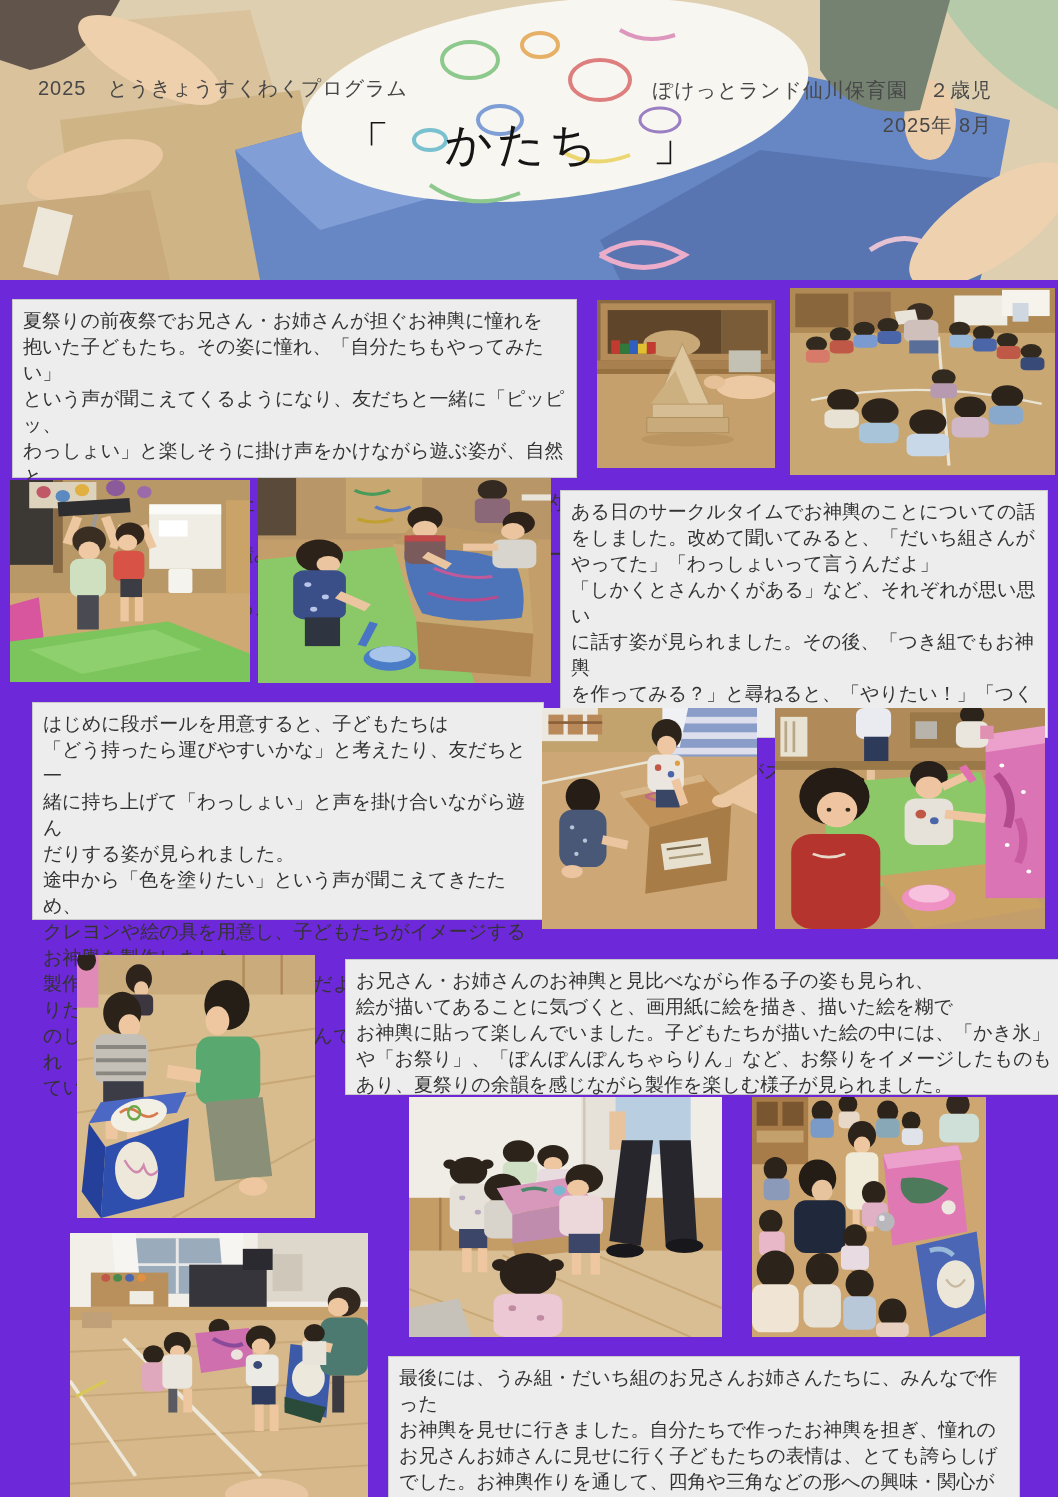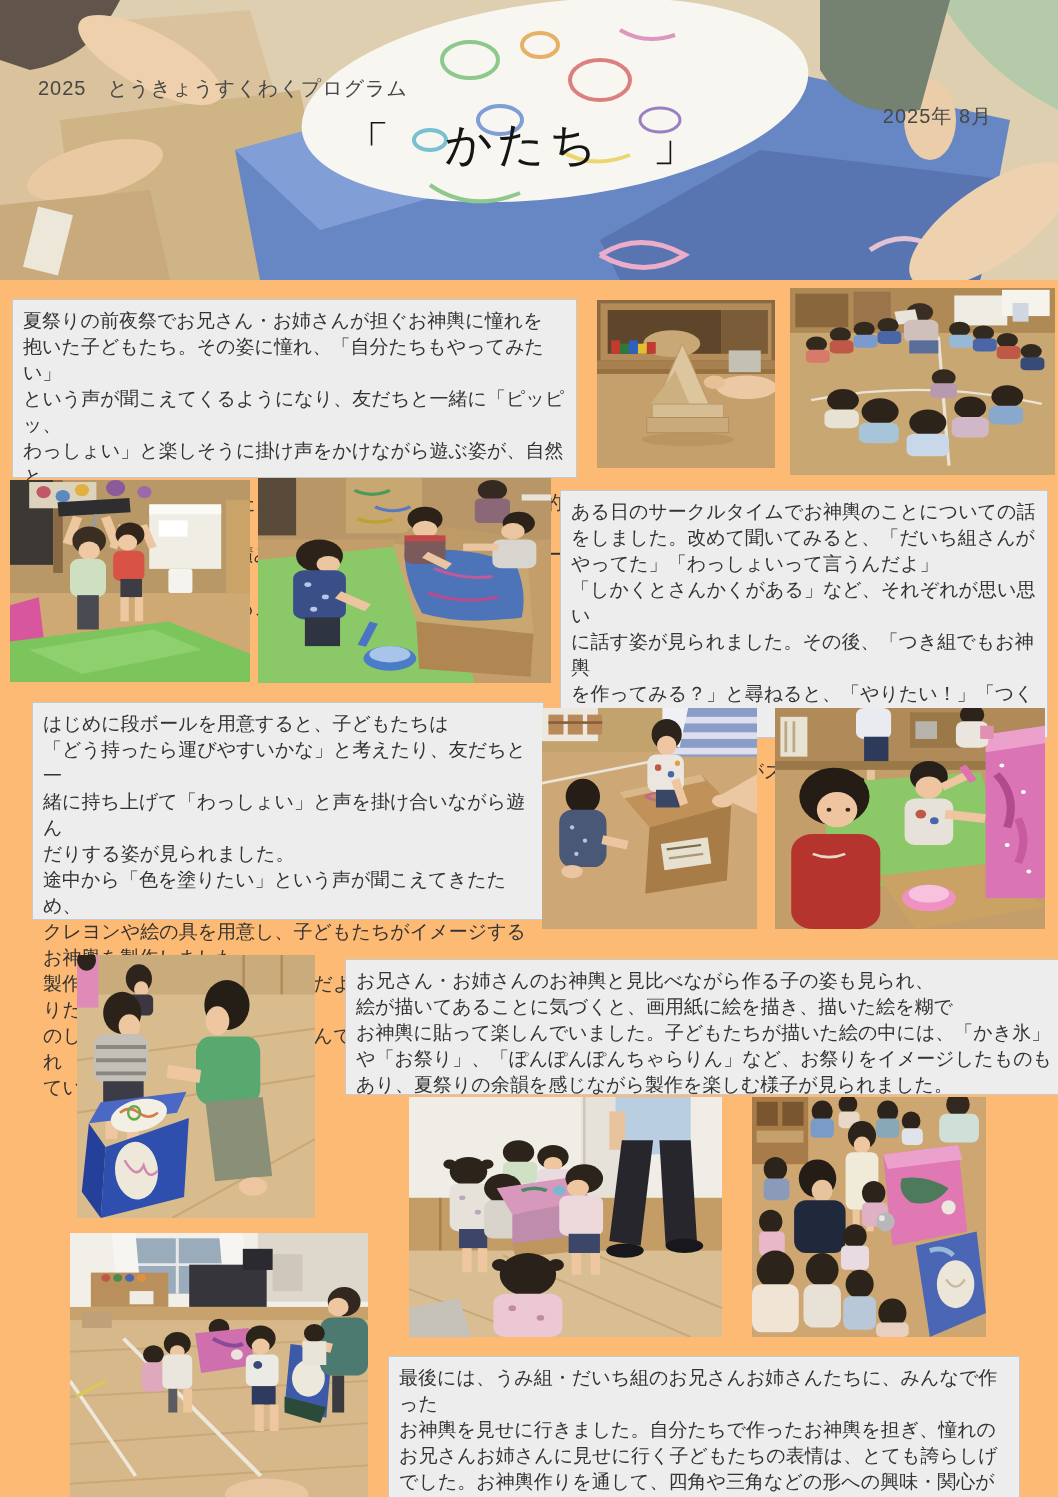--- a/index.html
+++ b/index.html
@@ -1,16 +1,16 @@
 <!DOCTYPE html>
 <html lang="ja"><head>
 <meta charset="utf-8">
 <style>
   html,body{margin:0;padding:0;background:#fff;}
-  #page{position:relative;width:1058px;height:1497px;background:#fdba74;overflow:hidden;
+  #page{position:relative;width:1058px;height:1497px;background:#6d28d9;overflow:hidden;
         font-family:"Liberation Sans","DejaVu Sans",sans-serif;}
   .abs{position:absolute;}
   .photo{overflow:hidden;background:#d8c8a8;}
   .photo svg{display:block;width:100%;height:100%;}
   .textblock{background:#ededed;border:1px solid #c9c9c9;color:#333;
              font-size:19px;line-height:26px;padding:8px 10px;
              white-space:pre-line;box-sizing:border-box;letter-spacing:0px;margin-top:8px;}
   .htext{color:#474747;font-size:20px;letter-spacing:1px;white-space:nowrap;}
   .title{left:0;right:12px;text-align:center;font-family:Liberation Serif, serif;
          font-size:47px;color:#151515;letter-spacing:4px;}
@@ -47,21 +47,22 @@
       <ellipse cx="660" cy="120" rx="20" ry="12" fill="none" stroke="#8a6ab8" stroke-width="3"></ellipse>
       <path d="M600,255 q40,-25 85,0 q-40,25 -85,0" fill="none" stroke="#e8a0c0" stroke-width="5"></path>
       <path d="M870,250 q30,-20 60,-5" stroke="#e0b8cc" stroke-width="5" fill="none"></path>
       <ellipse cx="990" cy="225" rx="95" ry="38" fill="#eccaa2" transform="rotate(-35 990 225)"></ellipse>
       <ellipse cx="930" cy="120" rx="26" ry="40" fill="#e8c59c"></ellipse>
       <path d="M940,0 L1058,0 L1058,110 Q980,70 940,0 Z" fill="#a9c29a"></path>
       <path d="M820,0 h130 l-30,110 q-70,10 -100,-40 Z" fill="#5f6e5a"></path>
       <rect width="1058" height="280" fill="#ffffff" opacity="0.14"></rect>
     </svg>
     <div class="abs htext" style="left:38px;top:75px">2025　とうきょうすくわくプログラム</div>
-    <div class="abs htext" style="right:66px;top:103px">2025年 8月</div>
+    <div class="abs htext" style="right:66px;top:77px">ぽけっとランド仙川保育園　２歳児</div>
+    <div class="abs htext" style="right:66px;top:112px">2025年 8月</div>
     <div class="abs title" style="top:113px">「　かたち　」</div>
   </div>
 
   <div class="abs textblock" style="left:12px;top:291px;width:565px;height:179px">夏祭りの前夜祭でお兄さん・お姉さんが担ぐお神輿に憧れを
 抱いた子どもたち。その姿に憧れ、「自分たちもやってみたい」
 という声が聞こえてくるようになり、友だちと一緒に「ピッピッ、
 わっしょい」と楽しそうに掛け声をかけながら遊ぶ姿が、自然と
 見られるようになりました。また、三角屋根のお神輿が印象的だっ
 たようで、三角や四角の積み木を使ってお神輿を作り、イメージを
 ふくらませながら遊ぶ姿も見られました。</div>

